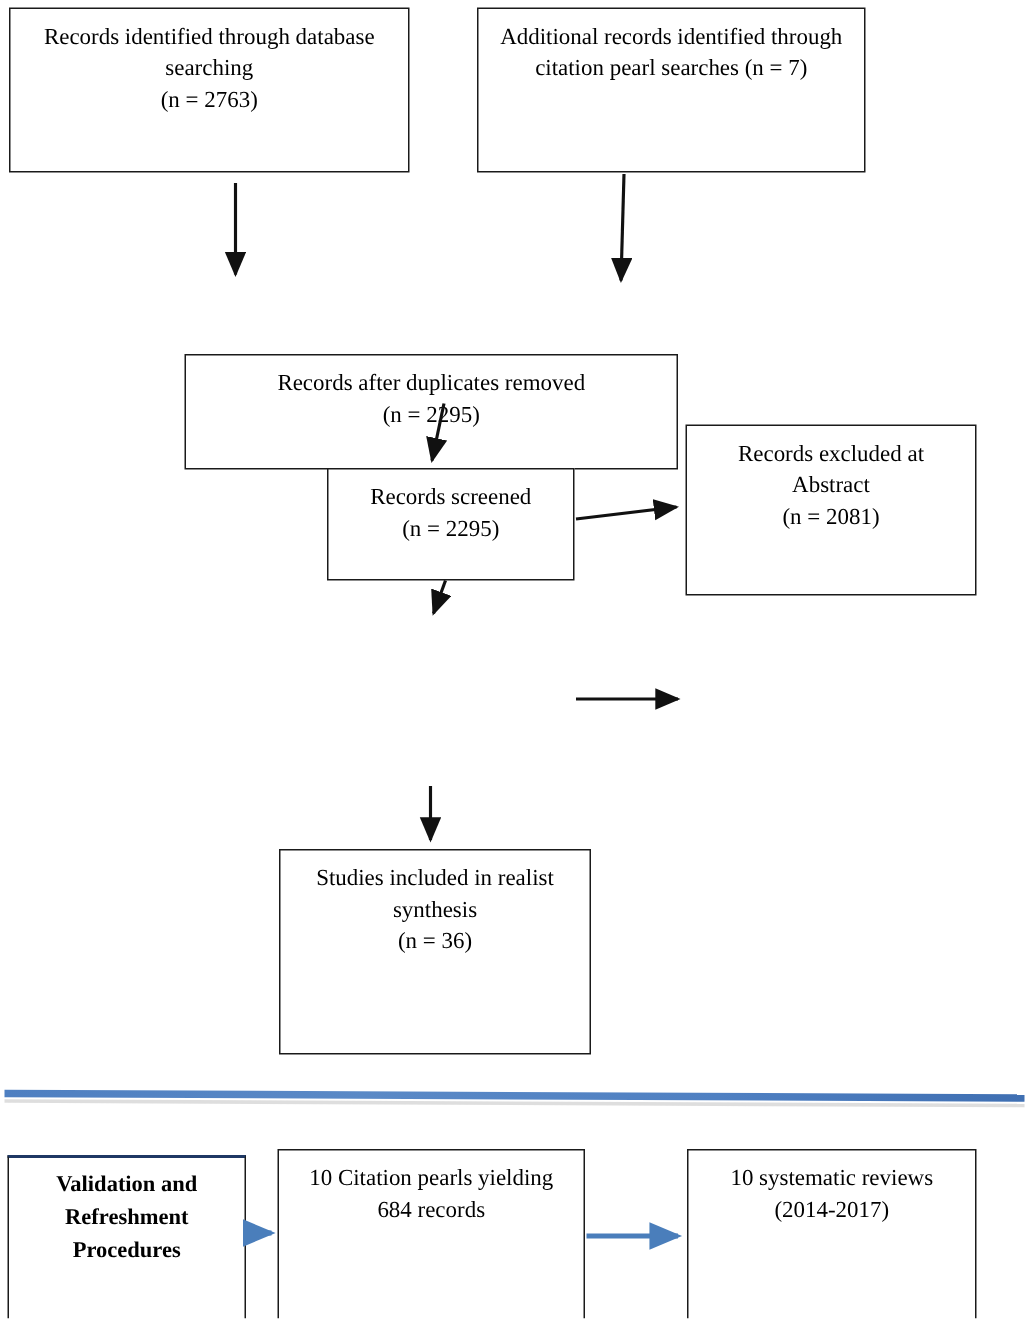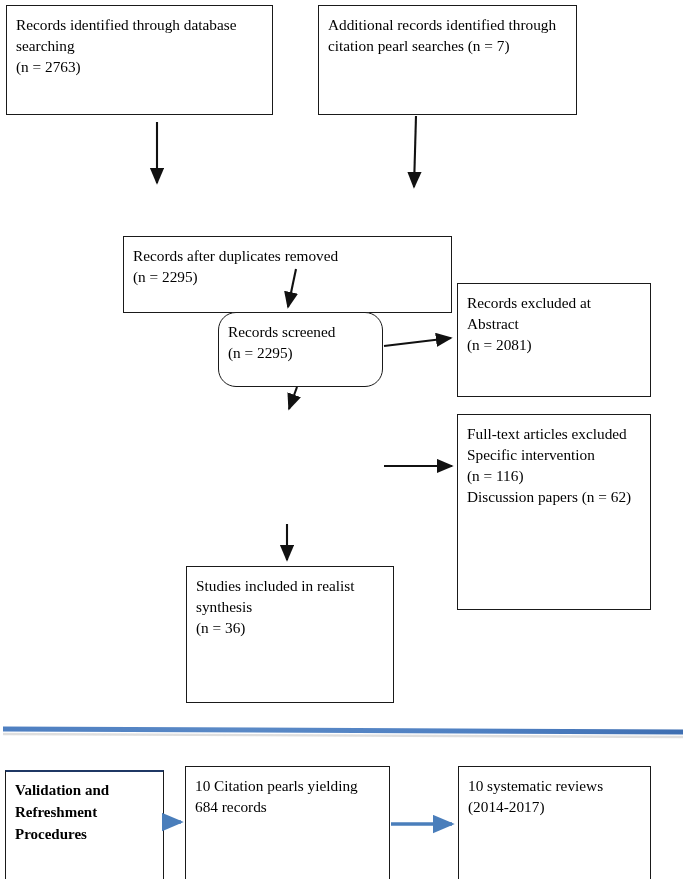--- a/index.html
+++ b/index.html
@@ -11,20 +11,21 @@
   body {
     font-family: "Liberation Serif", "DejaVu Serif", serif;
     color: #000000;
   }
   #canvas {
     position: relative;
     width: 685px;
     height: 879px;
     background: #ffffff;
     overflow: hidden;
+    text-align: center;
   }
   .box {
     position: absolute;
     box-sizing: border-box;
     border: 1.5px solid #1a1a1a;
     background: #ffffff;
     padding: 8px 9px 6px 9px;
     font-size: 15.3px;
     line-height: 1.38;
     color: #000000;
@@ -54,31 +55,27 @@
 <div id="canvas">
 
   <div class="box" style="left:6px; top:5px; width:267px; height:110px;">Records identified through database searching
 (n = 2763)</div>
 
   <div class="box" style="left:318px; top:5px; width:259px; height:110px;">Additional records identified through citation pearl searches (n = 7)</div>
 
   <div class="box" style="left:123px; top:192px; width:329px; height:77px;margin-top:44px;">Records after duplicates removed
 (n = 2295)</div>
 
-  <div class="box" style="left:218px; top:312px; width:165px; height:75px;border-radius:18px;">Records screened
+  <div class="box" style="left:218px; top:312px; width:165px; height:75px;">Records screened
 (n = 2295)</div>
 
   <div class="box" style="left:457px; top:283px; width:194px; height:114px;">Records excluded at Abstract
 (n = 2081)</div>
 
 
-  <div class="box" style="left:457px; top:414px; width:194px; height:196px;">Full-text articles excluded
-Specific intervention
-(n = 116)
-Discussion papers (n = 62)</div>
 
   <div class="box" style="left:186px; top:566px; width:208px; height:137px;">Studies included in realist synthesis
 (n = 36)</div>
 
   <div class="box box-bold" style="left:5px; top:770px; width:159px; height:112px;">Validation and Refreshment Procedures</div>
 
   <div class="box" style="left:185px; top:766px; width:205px; height:116px;">10 Citation pearls yielding 684 records</div>
 
   <div class="box" style="left:458px; top:766px; width:193px; height:116px;">10 systematic reviews (2014-2017)</div>
 

